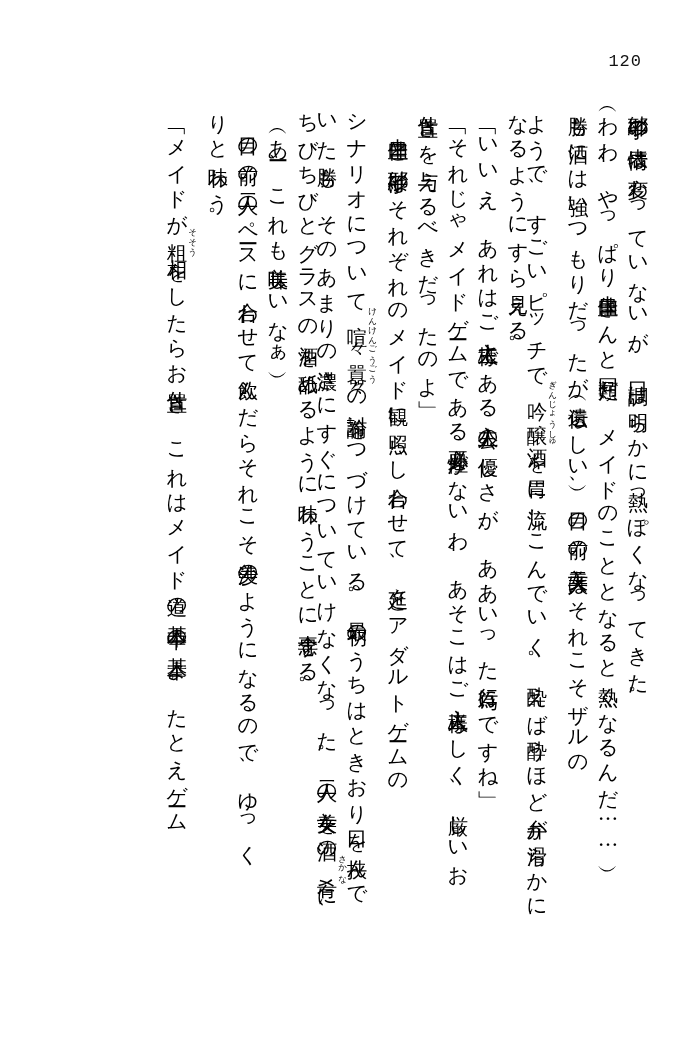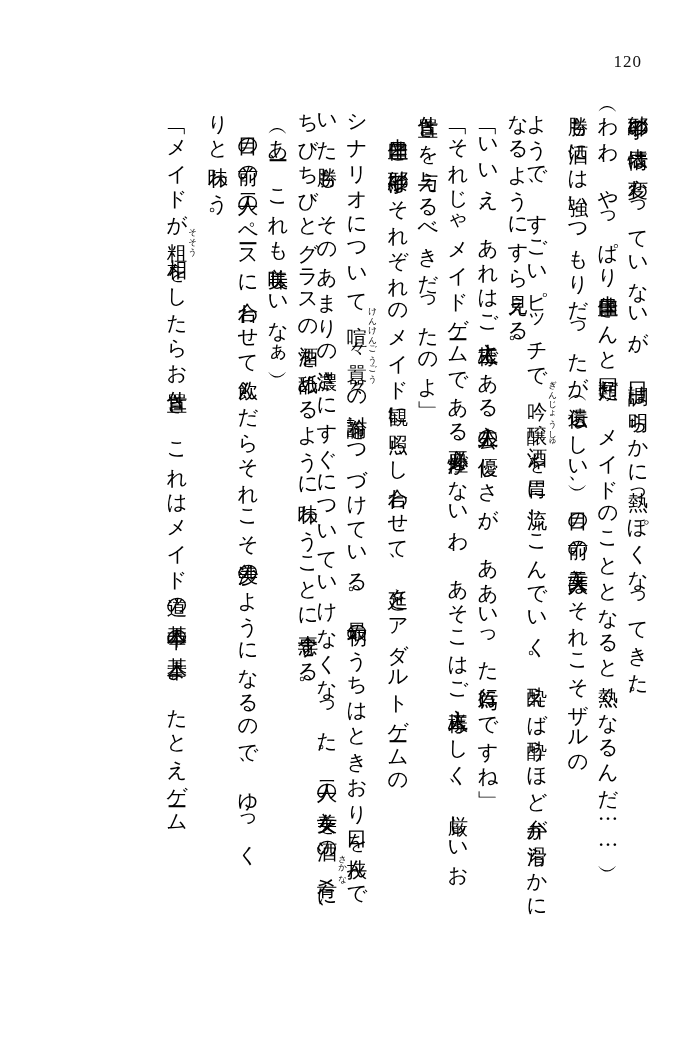--- a/index.html
+++ b/index.html
@@ -21,21 +21,21 @@
     box-sizing: border-box;
   }
   
   #page-number {
     position: absolute;
     top: 52px;
     right: 58px;
     font-size: 17px;
     letter-spacing: 1px;
     color: #111;
-    font-family: Liberation Serif, serif;
+    font-family: Liberation Mono, monospace;
   }
   
   #body-text {
     position: absolute;
     top: 100px;
     right: 52px;
     left: 52px;
     height: 880px;
     display: flex;
     flex-direction: row-reverse;

